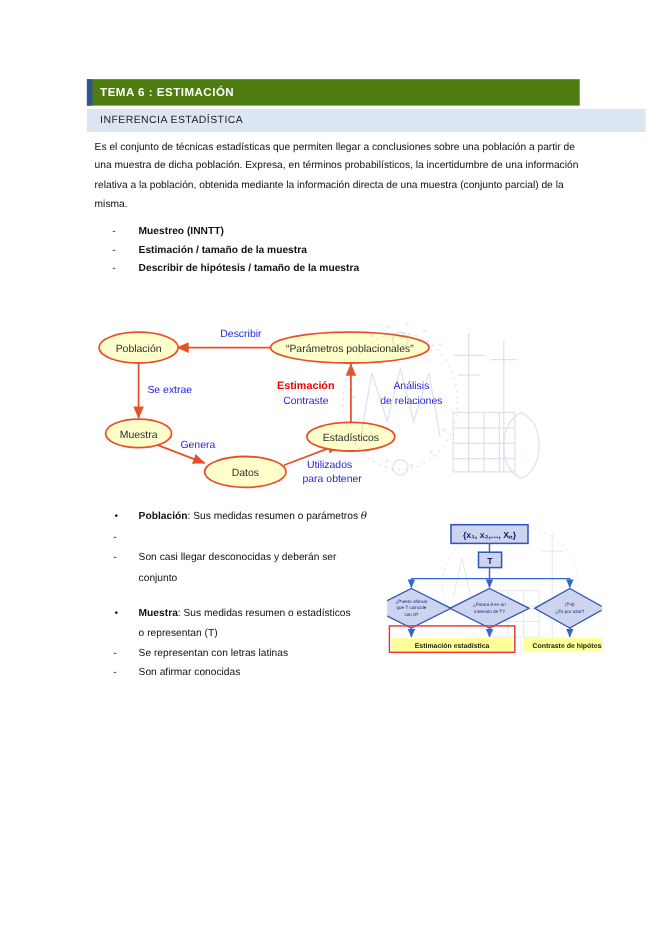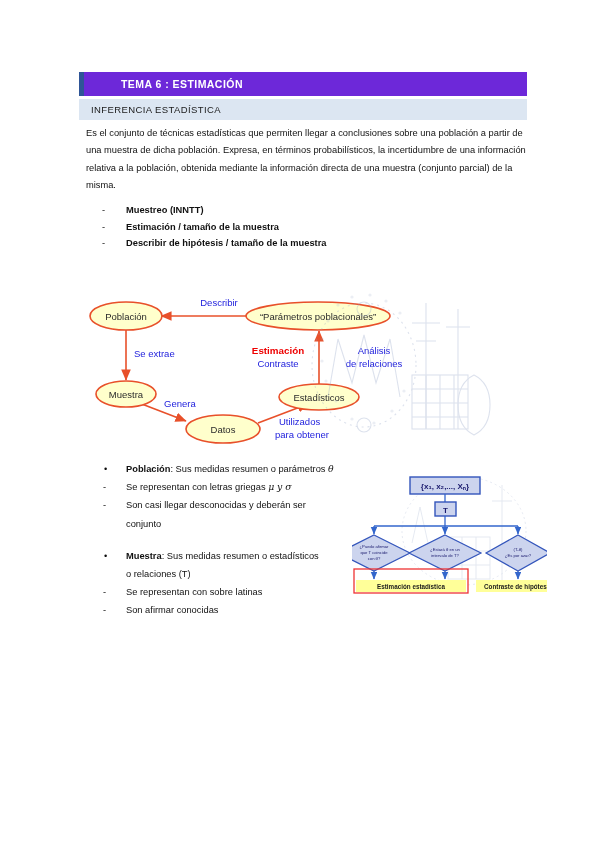--- a/index.html
+++ b/index.html
@@ -24,25 +24,24 @@
     background: #ffffff;
   }
 
   
   .title-bar {
     position: absolute;
     left: 79px;
     top: 72px;
     width: 448px;
     height: 24px;
-    background: #6d28d9;
+    background: #4d7c0f;
     display: flex;
     align-items: center;
     box-sizing: border-box;
-    padding-left: 30px;
   }
   .title-accent {
     position: absolute;
     left: 0; top: 0;
     width: 5px;
     height: 100%;
     background: #2f5597;
   }
   .title-text {
     position: relative;
@@ -51,21 +50,21 @@
     font-size: 10.5px;
     font-weight: bold;
     letter-spacing: 0.45px;
   }
 
   
   .sub-bar {
     position: absolute;
     left: 79px;
     top: 99px;
-    width: 448px;
+    width: 508px;
     height: 21px;
     background: #dce6f2;
     display: flex;
     align-items: center;
     box-sizing: border-box;
   }
   .sub-text {
     margin-left: 12px;
     font-size: 9.5px;
     color: #1a1a1a;
@@ -271,42 +270,41 @@
 
   <div class="bullets">
 
     <div class="b-row">
       <span class="b-mark">•</span>
       <span class="b-txt"><b>Población</b><span>: Sus medidas resumen o parámetros </span><span class="gsym">θ</span></span>
     </div>
 
     <div class="b-row">
       <span class="b-dash">-</span>
-      <span class="b-txt"><span>Se representan con letras griegas </span><span class="gsym">μ y σ</span></span>
     </div>
 
     <div class="b-row">
       <span class="b-dash">-</span>
       <span class="b-txt">Son casi llegar desconocidas y deberán ser</span>
     </div>
 
     <div class="cont b-txt">conjunto</div>
 
     <div class="gap"></div>
 
     <div class="b-row">
       <span class="b-mark">•</span>
       <span class="b-txt"><b>Muestra</b><span>: Sus medidas resumen o estadísticos</span></span>
     </div>
 
-    <div class="cont b-txt">o relaciones (T)</div>
+    <div class="cont b-txt">o representan (T)</div>
 
     <div class="b-row">
       <span class="b-dash">-</span>
-      <span class="b-txt">Se representan con sobre latinas</span>
+      <span class="b-txt">Se representan con letras latinas</span>
     </div>
 
     <div class="b-row">
       <span class="b-dash">-</span>
       <span class="b-txt">Son afirmar conocidas</span>
     </div>
   </div>
 
   <div class="flow">
     <svg width="195" height="124" viewBox="0 0 195 124">

